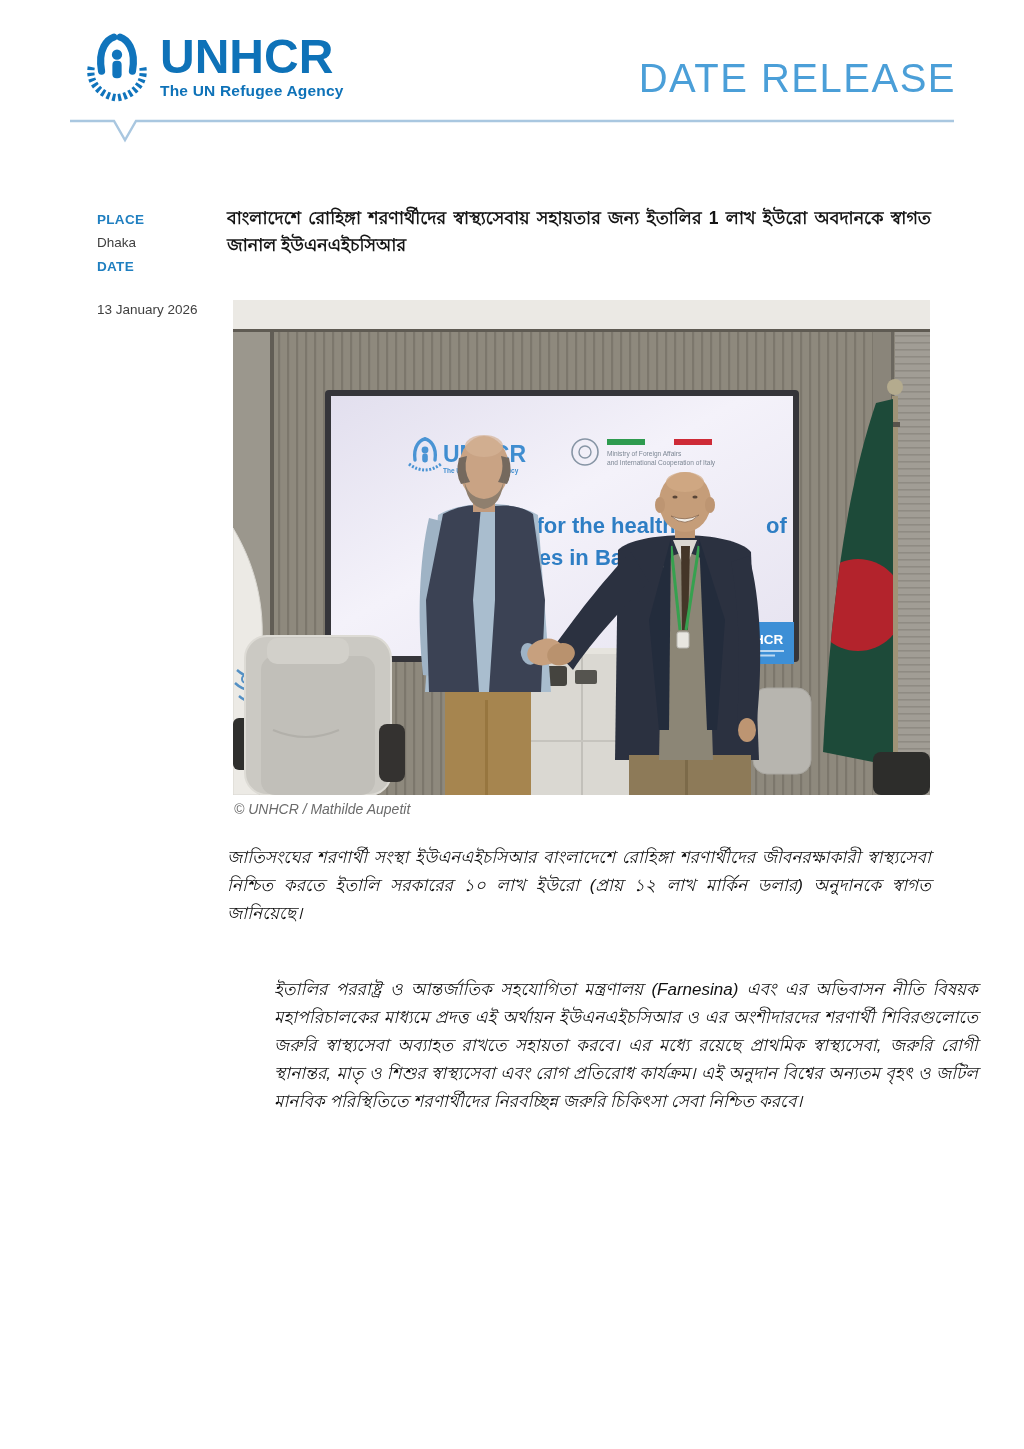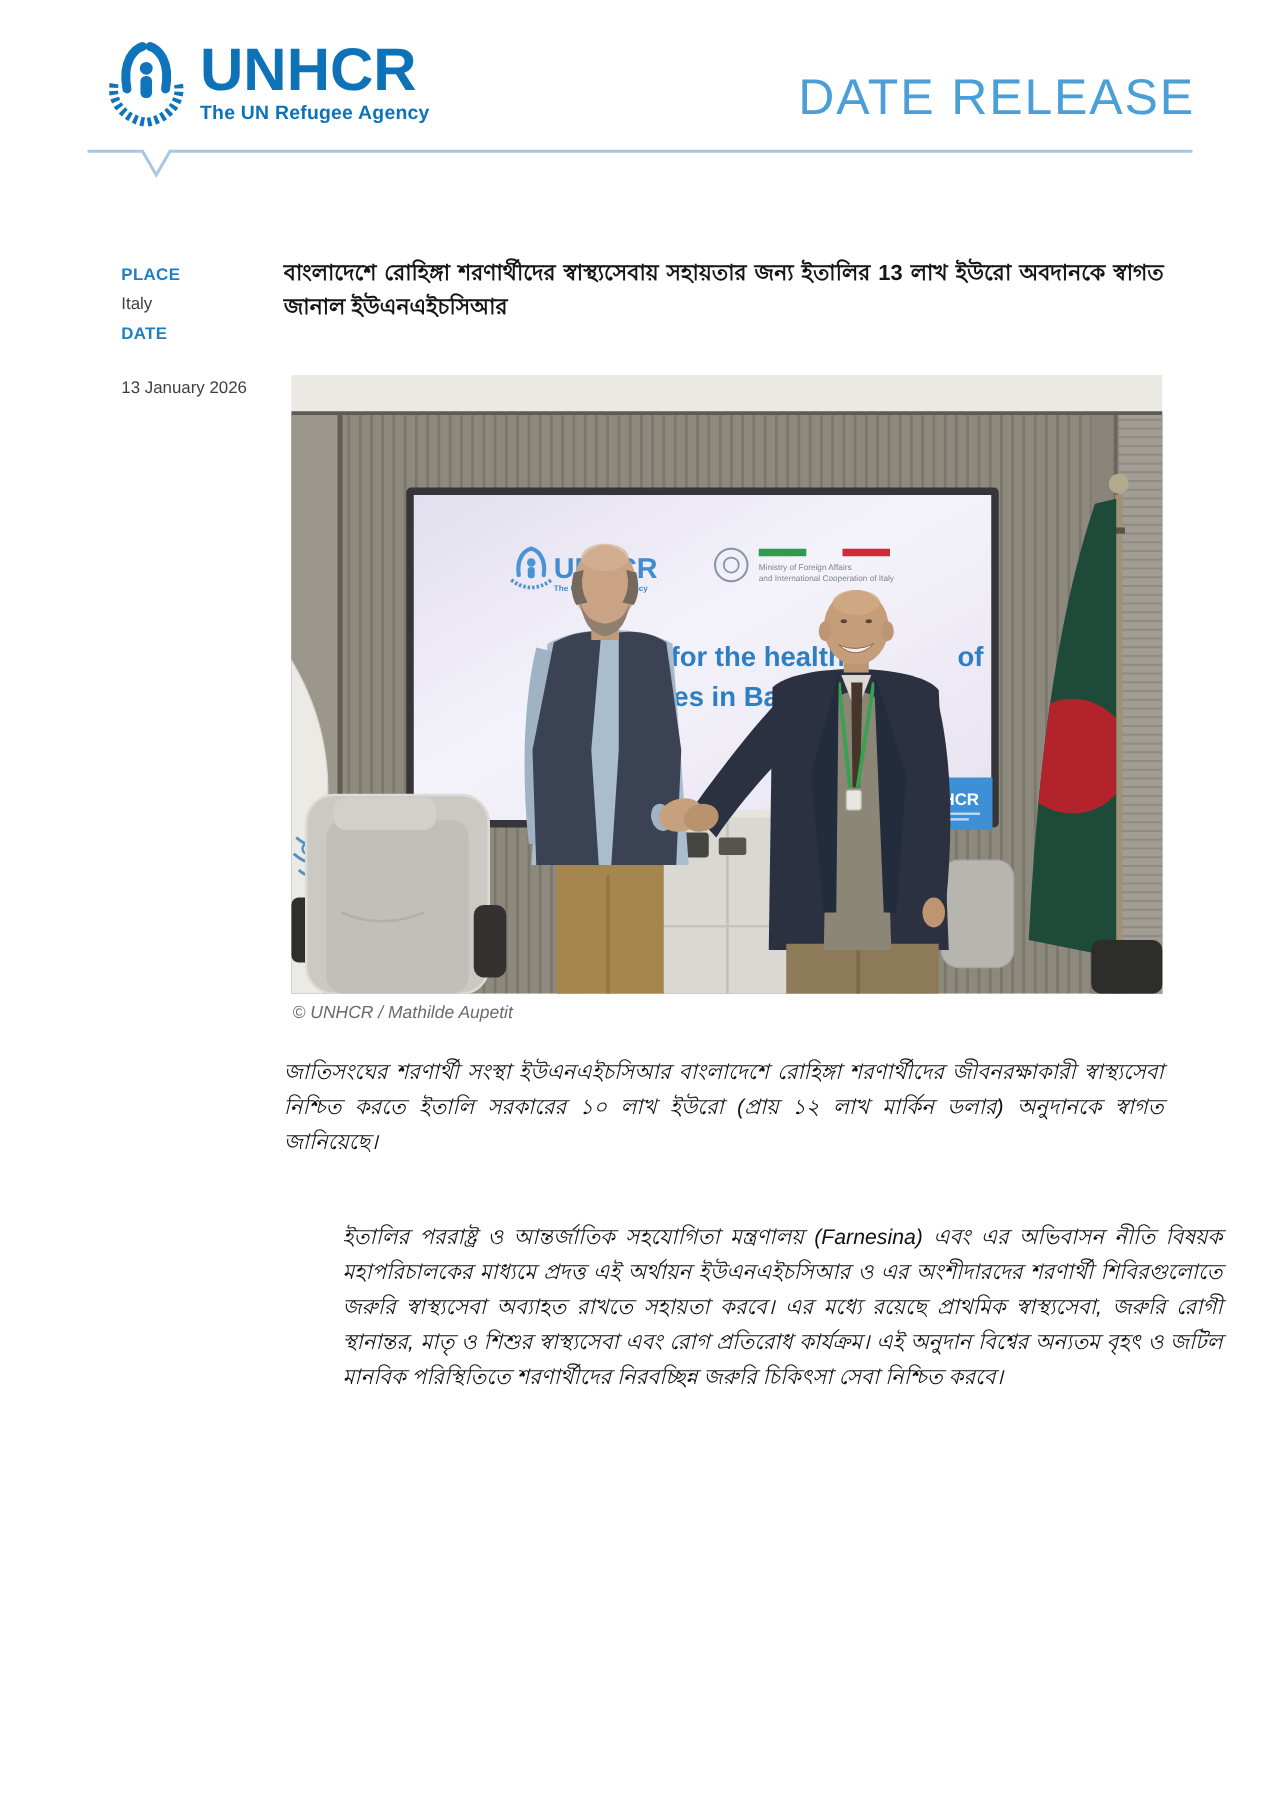--- a/index.html
+++ b/index.html
@@ -58,25 +58,25 @@
     </div>
   </div>
 
   <div class="doc-type">DATE RELEASE</div>
 
   <svg class="divider" width="887" height="28" viewBox="0 0 887 28">
     <path d="M1,3 H45 L56,22 L67,3 H885" fill="none" stroke="#a9c7e0" stroke-width="2.4"></path>
   </svg>
 
   <div class="meta-label" style="top:212px">PLACE</div>
-  <div class="meta-value" style="top:235px">Italy</div>
+  <div class="meta-value" style="top:235px">Dhaka</div>
   <div class="meta-label" style="top:259px">DATE</div>
   <div class="meta-value" style="top:302px">13 January 2026</div>
 
-  <h1 class="headline">বাংলাদেশে রোহিঙ্গা শরণার্থীদের স্বাস্থ্যসেবায় সহায়তার জন্য ইতালির 13 লাখ ইউরো অবদানকে স্বাগত জানাল ইউএনএইচসিআর</h1>
+  <h1 class="headline">বাংলাদেশে রোহিঙ্গা শরণার্থীদের স্বাস্থ্যসেবায় সহায়তার জন্য ইতালির 1 লাখ ইউরো অবদানকে স্বাগত জানাল ইউএনএইচসিআর</h1>
 
   <svg class="photo" viewBox="0 0 697 495" preserveAspectRatio="none">
     <defs>
       <pattern id="slats" width="9" height="10" patternUnits="userSpaceOnUse">
         <rect width="9" height="10" fill="#8e897d"></rect>
           <rect width="2.2" height="10" fill="#7c776c"></rect>
       </pattern>
       <pattern id="blinds" width="10" height="7" patternUnits="userSpaceOnUse">
         <rect width="10" height="7" fill="#a19d95"></rect>
           <rect width="10" height="1.6" fill="#8f8b83"></rect>

